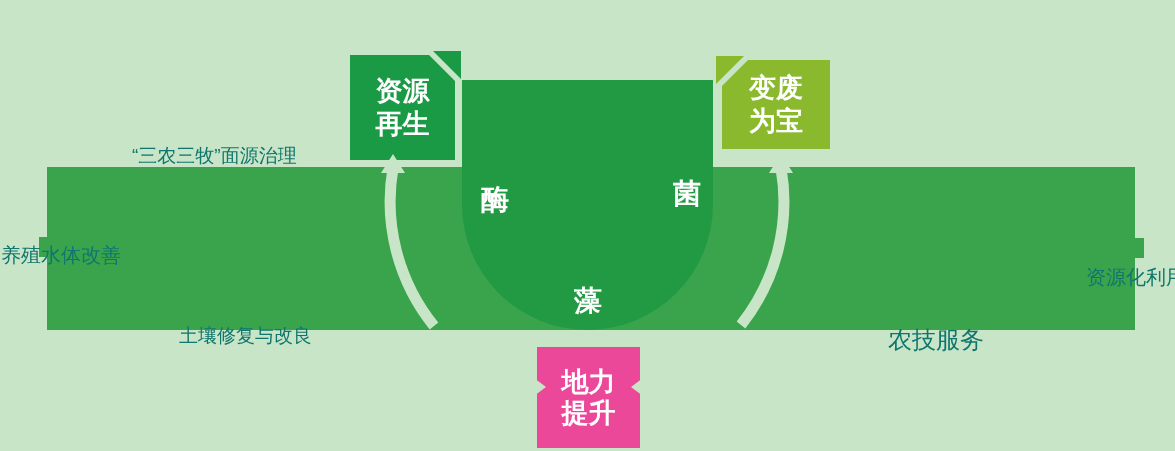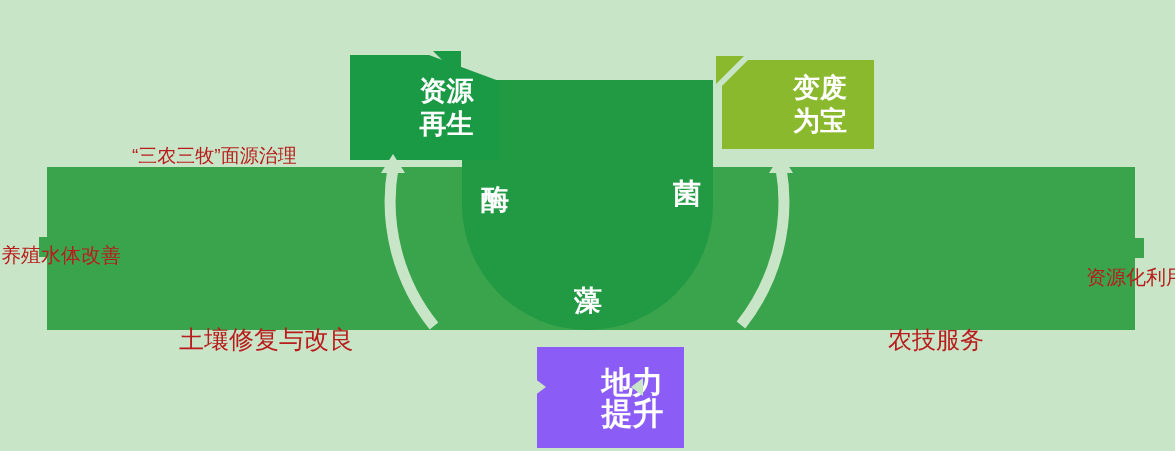--- a/index.html
+++ b/index.html
@@ -16,44 +16,44 @@
   .band-tab.right{left:1135px;top:238px;}
   
   .core{
     left:462px;top:80px;width:251px;height:250px;background:#219a43;
     border-radius:0 0 126px 126px;
   }
   
   .overlay{left:0;top:0;pointer-events:none;}
   
   .nodebox{display:flex;flex-direction:column;align-items:center;justify-content:center;
-    color:#ffffff;font-weight:bold;text-align:center;padding-left:44px;}
+    color:#ffffff;font-weight:bold;text-align:center;}
   .nodebox span{display:block;}
   .box-resource{left:350px;top:55px;width:105px;height:105px;background:#1b9a46;
     clip-path:polygon(0 0,79px 0,100% 26px,100% 100%,0 100%);
     font-size:27px;line-height:33px;}
   .box-waste{left:722px;top:60px;width:108px;height:89px;background:#8ab92e;
     clip-path:polygon(26px 0,100% 0,100% 100%,0 100%,0 26px);
     font-size:27px;line-height:33px;}
-  .box-soil{left:537px;top:347px;width:103px;height:101px;background:#8b5cf6;
-    font-size:31px;line-height:31px;}
+  .box-soil{left:537px;top:347px;width:103px;height:101px;background:#ec4899;
+    font-size:27px;line-height:31px;}
   
   .core-title{left:462px;top:169px;width:251px;text-align:center;color:#fff;
     font-size:34px;line-height:35px;font-weight:bold;}
   .core-item{color:#fff;font-weight:bold;font-size:28px;line-height:30px;}
   .item-enzyme{left:481px;top:185px;}
   .item-bacteria{left:673px;top:179px;}
   .item-algae{left:574px;top:286px;}
   
-  .lbl{color:#b91c1c;font-weight:500;white-space:nowrap;}
+  .lbl{color:#0f766e;font-weight:500;white-space:nowrap;}
   .lbl-left-top{left:132px;top:143px;font-size:19px;}
   .lbl-right-top{left:874px;top:143px;font-size:20px;}
   .lbl-left-mid{left:1px;top:242px;font-size:20px;}
   .lbl-right-mid{left:1086px;top:264px;font-size:20px;}
-  .lbl-left-bottom{left:179px;top:323px;font-size:25px;text-align:center;}
+  .lbl-left-bottom{left:179px;top:323px;font-size:19px;text-align:center;}
   .lbl-right-bottom{left:888px;top:324px;font-size:24px;}
 </style>
 </head>
 <body>
 
 <div class="stage">
 
   <div class="abs band"></div>
   <div class="abs band-tab left"></div>
   <div class="abs band-tab right"></div>

